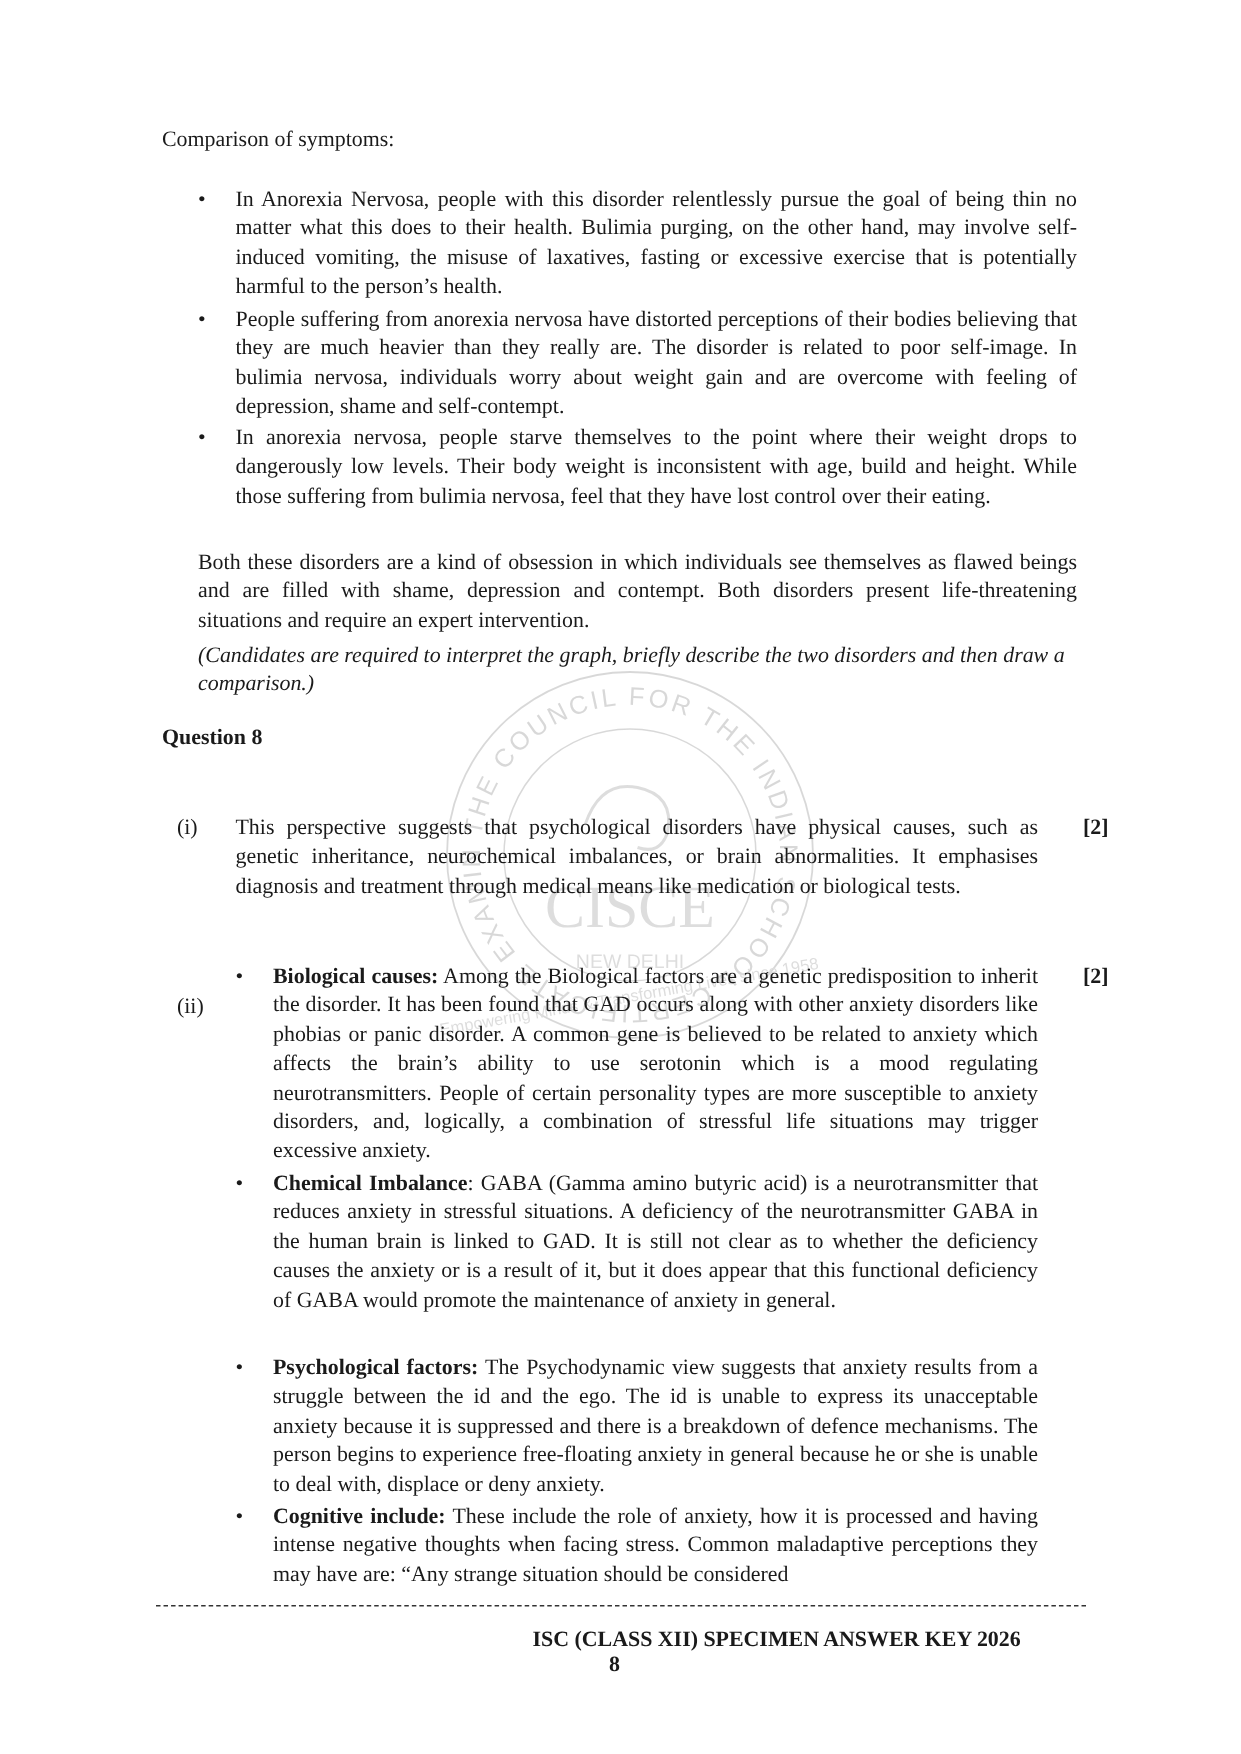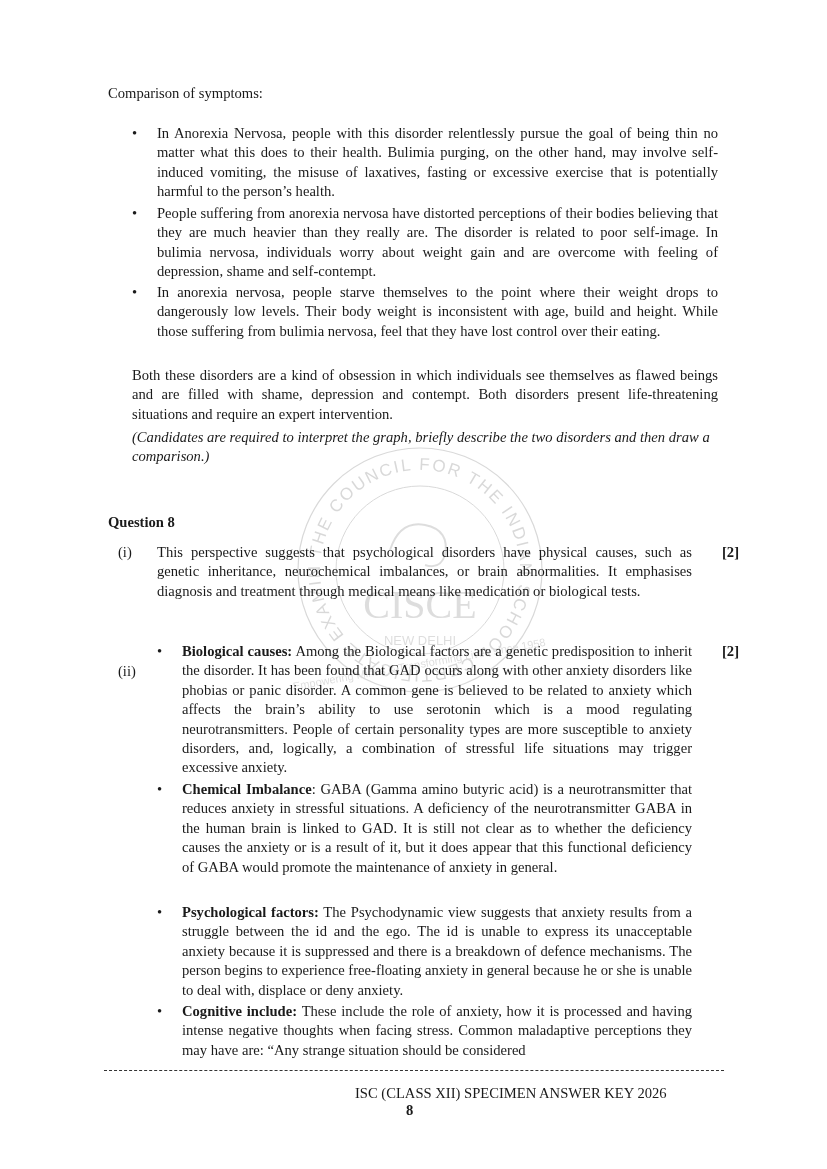--- a/index.html
+++ b/index.html
@@ -17,33 +17,33 @@
   #watermark { left: 290px; top: 440px; width: 260px; height: 260px; opacity: 0.28; pointer-events: none; }
 
   #comparison-heading { left: 108px; top: 84px; }
   .bullet-row { position: absolute; left: 132px; width: 586px; }
   .bullet-row .dot { position: absolute; left: 0; top: 0; width: 20px; }
   .bullet-row .text { margin-left: 25px; }
 
   #both-para { left: 132px; top: 366px; width: 586px; }
   #candidates-note { left: 132px; top: 428px; width: 586px; }
 
-  #q8-heading { left: 108px; top: 513px; font-weight: bold; }
+  #q8-heading { left: 108px; top: 483px; font-weight: bold; }
 
   .part-num { position: absolute; left: 118px; }
   .marks { position: absolute; left: 722px; font-weight: bold; }
 
   #part-i-text { left: 157px; top: 543px; width: 535px; }
 
   .sub-bullet { position: absolute; left: 157px; width: 535px; }
   .sub-bullet .dot { position: absolute; left: 0; top: 0; }
   .sub-bullet .text { margin-left: 25px; }
 
   #footer-rule { left: 104px; top: 1070px; width: 620px; height: 0; border-top: 1px dashed #333; }
-  #footer-title { left: 355px; top: 1084px; font-weight: normal; font-size: 14.6px; }
+  #footer-title { left: 355px; top: 1084px; font-weight: bold; font-size: 14.6px; }
   #page-number { left: 406px; top: 1101px; font-weight: bold; font-size: 14.6px; }
 </style>
 </head>
 <body>
 
 <div id="watermark" class="abs">
   <svg width="260" height="260" viewBox="0 0 260 260">
     <defs>
       <path id="ringPath" d="M 130,130 m -100,0 a 100,100 0 1,1 200,0 a 100,100 0 1,1 -200,0"></path>
     </defs>

